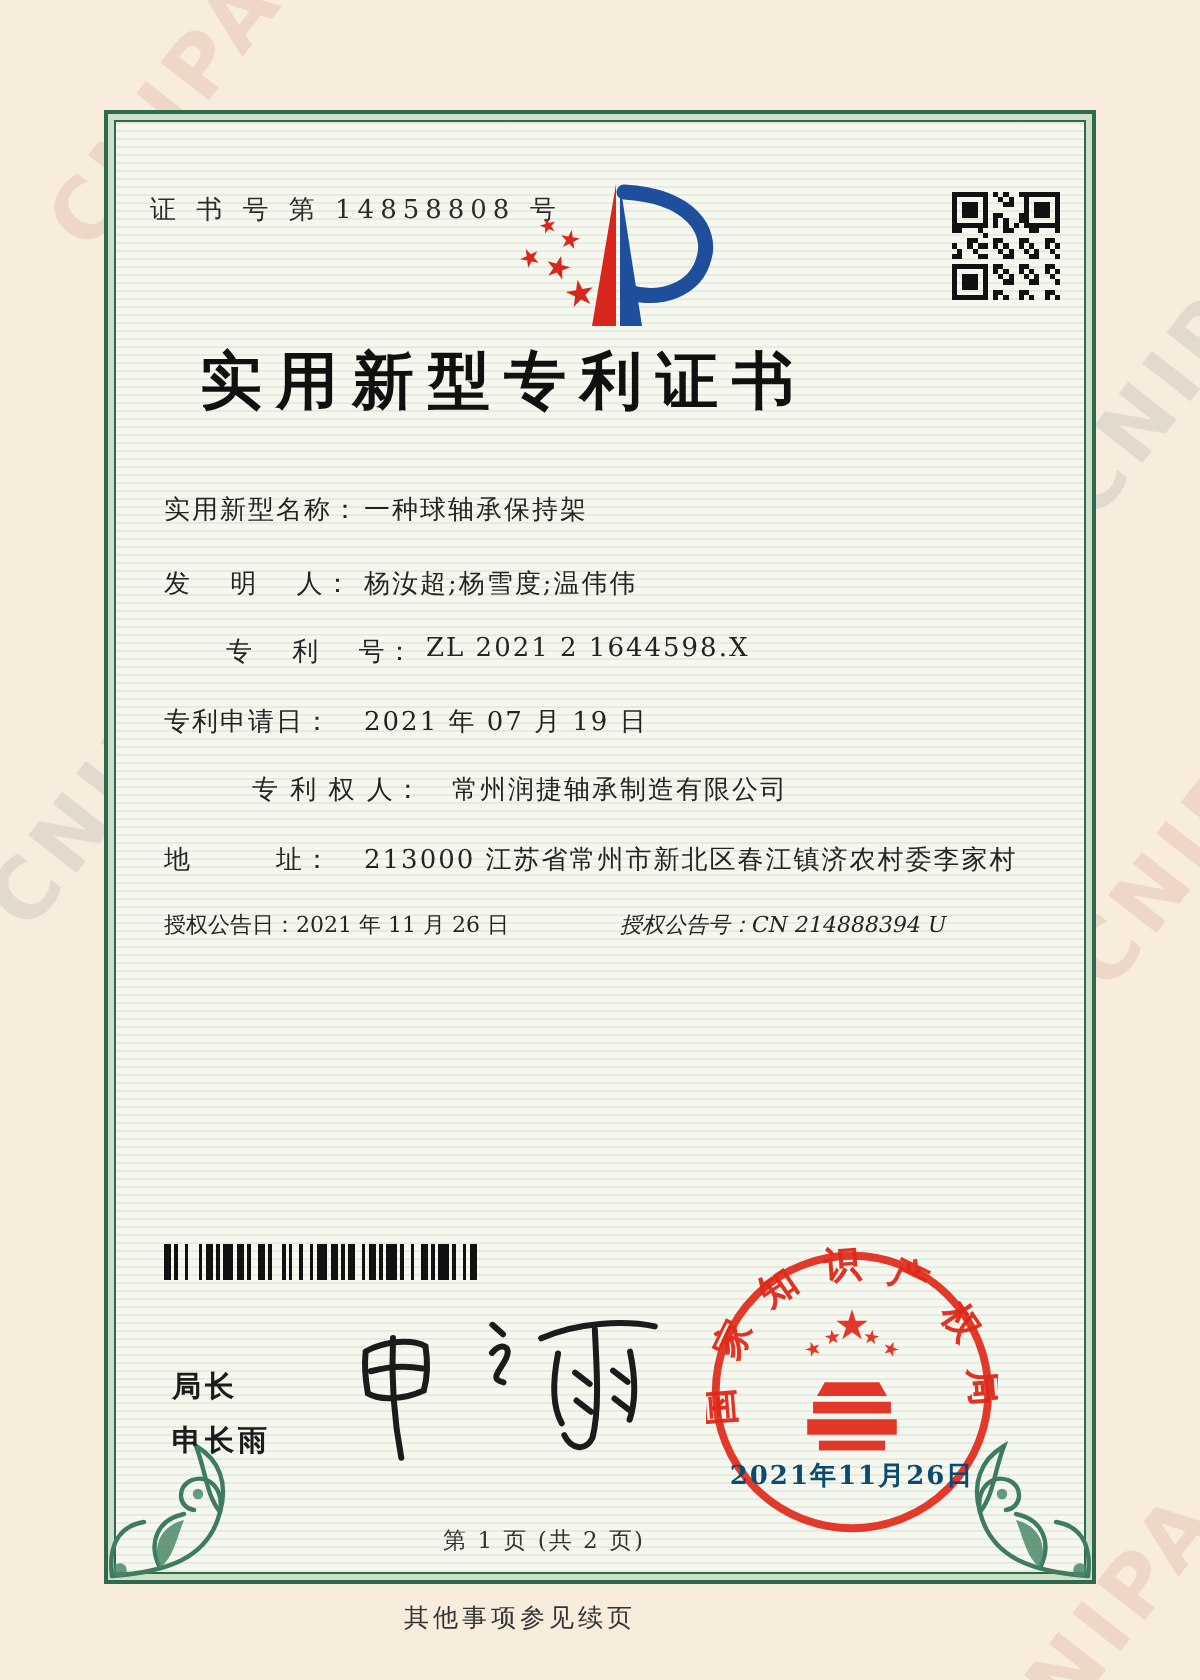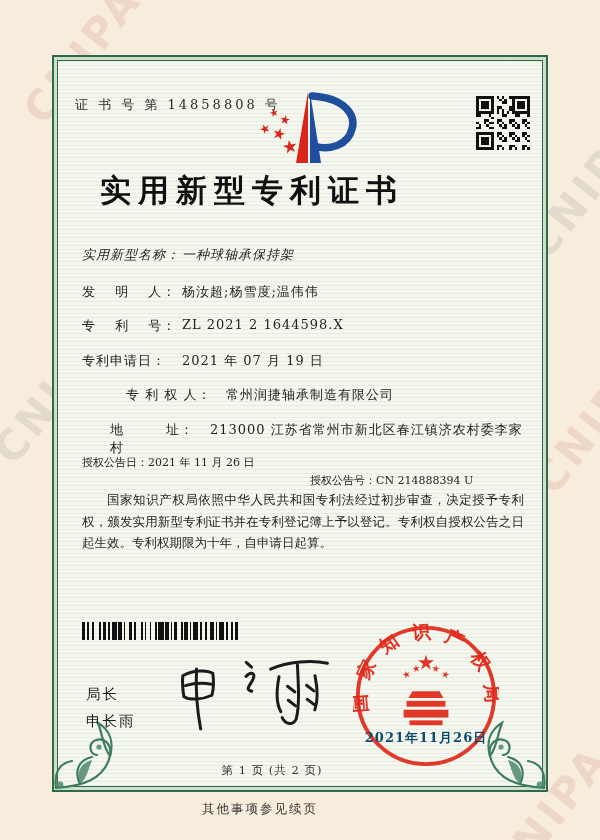--- a/index.html
+++ b/index.html
@@ -34,31 +34,31 @@
     position:absolute;left:75px;top:96px;font-size:13px;letter-spacing:3px;color:#2b2b2b;
   }
   .cert-title{
     position:absolute;left:0;top:170px;width:504px;text-align:center;
     font-size:31px;font-weight:bold;letter-spacing:7px;color:#101010;
   }
   .field-row{position:absolute;left:82px;right:66px;font-size:13px;color:#242424;}
   .field-label{display:inline-block;width:100px;letter-spacing:1px;vertical-align:top;}
   .field-value{letter-spacing:1px;}
   .grant-row{position:absolute;left:82px;right:66px;font-size:11px;color:#242424;}
-  .grant-no{position:absolute;left:228px;top:18px;}
+  .grant-no{position:absolute;left:228px;top:0;font-style:italic;}
   .paras{
     position:absolute;left:82px;right:76px;top:489px;
     font-size:12.5px;line-height:21.5px;text-align:justify;color:#242424;
   }
   .paras p{margin:0;text-indent:2em;}
   .barcode{position:absolute;left:82px;top:622px;width:158px;height:18px;}
   .director-block{
     position:absolute;left:86px;top:681px;
     font-family:"DejaVu Sans","Liberation Sans",sans-serif;
-    font-size:14.5px;font-weight:normal;color:#1c1c1c;line-height:27px;letter-spacing:2px;
+    font-size:14.5px;font-weight:bold;color:#1c1c1c;line-height:27px;letter-spacing:2px;
   }
   .signature{position:absolute;left:168px;top:650px;}
   .seal{position:absolute;left:353px;top:623px;}
   .seal-date{
     position:absolute;left:353px;top:729px;width:146px;text-align:center;
     font-size:13px;font-weight:bold;color:#0c4a6e;letter-spacing:1px;
   }
   .page-info{
     position:absolute;left:0;top:763px;width:544px;text-align:center;
     font-size:11.5px;color:#333;letter-spacing:1px;
@@ -321,45 +321,44 @@
     <rect x="20" y="7" width="1" height="1" fill="#111"></rect>
     <rect x="20" y="10" width="1" height="1" fill="#111"></rect>
     <rect x="20" y="12" width="1" height="1" fill="#111"></rect>
     <rect x="20" y="15" width="1" height="1" fill="#111"></rect>
     <rect x="20" y="17" width="1" height="1" fill="#111"></rect>
     <rect x="20" y="20" width="1" height="1" fill="#111"></rect>
   </svg>
 
 <div class="cert-title">实用新型专利证书</div>
 
-<div class="field-row" style="top:246px;font-style:italic;">
+<div class="field-row" style="top:246px;">
   <span class="field-label">实用新型名称：</span><span class="field-value">一种球轴承保持架</span>
 </div>
 <div class="field-row" style="top:283px;">
   <span class="field-label">发　 明 　人：</span><span class="field-value">杨汝超;杨雪度;温伟伟</span>
 </div>
-<div class="field-row" style="top:317px;">
+<div class="field-row" style="top:317px;margin-left:31px;">
   <span class="field-label">专　 利 　号：</span><span class="field-value">ZL 2021 2 1644598.X</span>
 </div>
 <div class="field-row" style="top:352px;">
   <span class="field-label">专利申请日：</span><span class="field-value">2021 年 07 月 19 日</span>
 </div>
 <div class="field-row" style="top:386px;margin-left:44px;">
   <span class="field-label">专 利 权 人：</span><span class="field-value">常州润捷轴承制造有限公司</span>
 </div>
-<div class="field-row" style="top:421px;margin-left:28px;">
+<div class="field-row" style="top:421px;">
   <span class="field-label">地　　　址：</span><span class="field-value">213000 江苏省常州市新北区春江镇济农村委李家村</span>
 </div>
 <div class="grant-row" style="top:455px;">
   <span>授权公告日：</span><span>2021 年 11 月 26 日</span>
   <span class="grant-no"><span>授权公告号：</span><span>CN 214888394 U</span></span>
 </div>
 
 <div class="paras">
-  <p>国家知识产权局依照中华人民共和国专利法经过初步审查，决定授予专利权，颁发实用新型专利证书并在专利登记簿上予以登记。专利权自授权公告之日起生效。专利权期限为十年，自申请日起算。</p>
 </div>
 
 <svg class="barcode" id="barcode-svg" preserveAspectRatio="none" shape-rendering="crispEdges" viewBox="0 0 91 20">
     <rect x="0" y="0" width="2" height="20" fill="#111"></rect>
     <rect x="3" y="0" width="1" height="20" fill="#111"></rect>
     <rect x="6" y="0" width="1" height="20" fill="#111"></rect>
     <rect x="10" y="0" width="1" height="20" fill="#111"></rect>
     <rect x="12" y="0" width="2" height="20" fill="#111"></rect>
     <rect x="15" y="0" width="1" height="20" fill="#111"></rect>
     <rect x="17" y="0" width="3" height="20" fill="#111"></rect>

